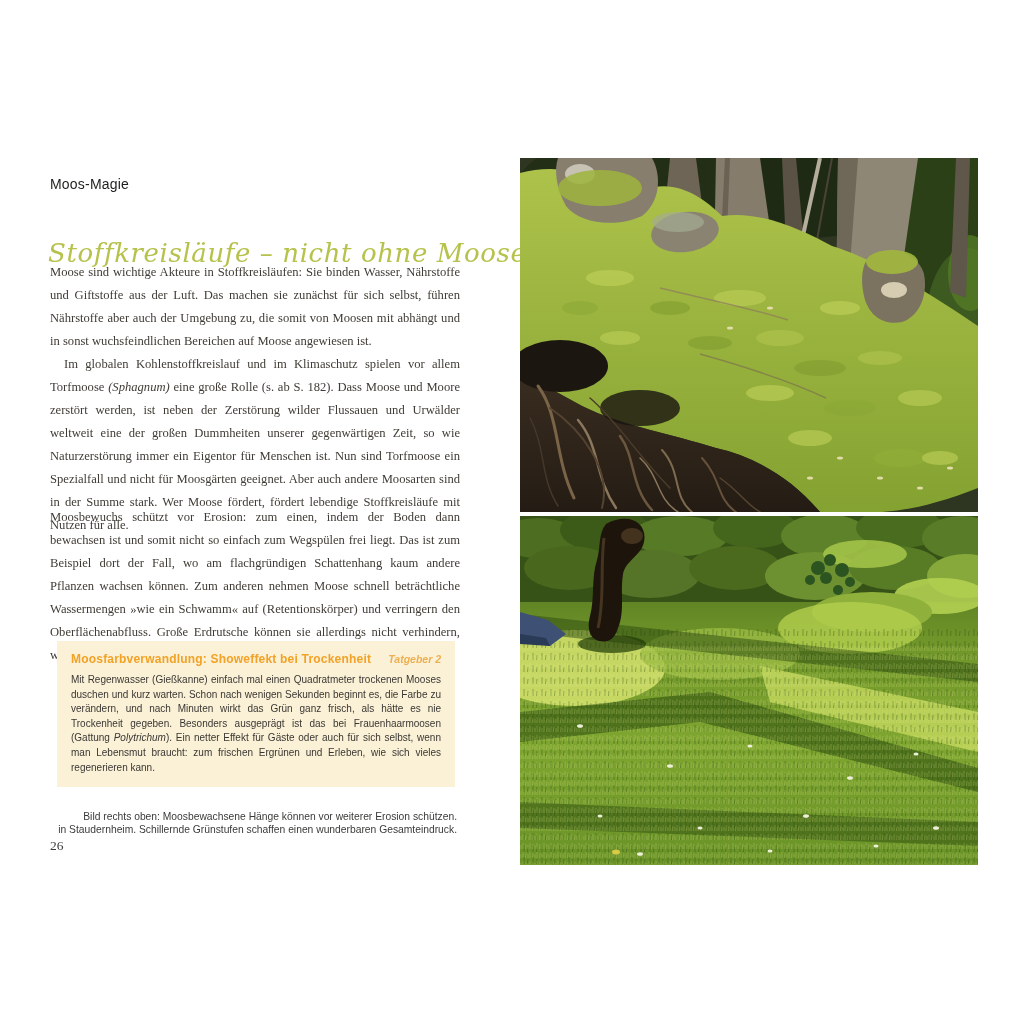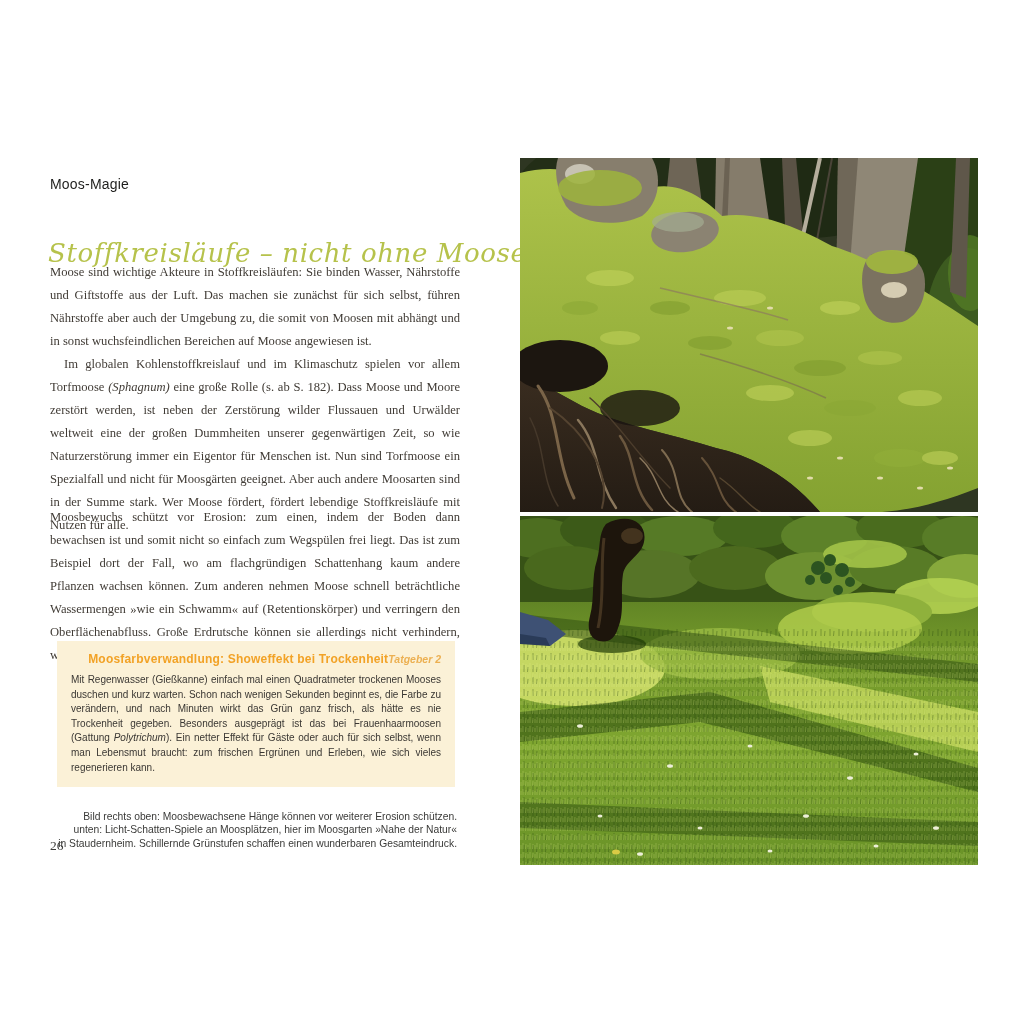--- a/index.html
+++ b/index.html
@@ -32,21 +32,21 @@
   #block2 { top:506px; }
   .body-block p { margin:0; }
   .para-indent { text-indent:14px; }
   .it { font-style:italic; }
 
   .tip-box {
     position:absolute; left:57px; top:641px; width:398px;
     box-sizing:border-box; background:#fbf1d7;
     padding:11px 14px 12px 14px;
   }
-  .tip-head { display:flex; justify-content:flex-end; align-items:baseline; margin-bottom:7px; }
+  .tip-head { display:flex; justify-content:space-between; align-items:baseline; margin-bottom:7px; }
   .tip-title { color:#f2a226; font-weight:bold; font-size:12px; letter-spacing:0.2px; }
   .tip-tag { color:#ecb052; font-weight:bold; font-style:italic; font-size:10.5px; }
   .tip-body { font-size:10px; line-height:14.6px; color:#3a3733; text-align:justify; }
 
   .caption {
     position:absolute; left:50px; top:810px; width:407px;
     text-align:right; font-size:10.3px; line-height:13.4px; color:#3a3a38;
   }
 
   .page-number {
@@ -81,21 +81,20 @@
   <div class="tip-box">
     <div class="tip-head">
       <span class="tip-title">Moosfarbverwandlung: Showeffekt bei Trockenheit</span>
       <span class="tip-tag">Tatgeber 2</span>
     </div>
     <div class="tip-body"><span>Mit Regenwasser (Gießkanne) einfach mal einen Quadratmeter trockenen Mooses duschen und kurz warten. Schon nach wenigen Sekunden beginnt es, die Farbe zu verändern, und nach Minuten wirkt das Grün ganz frisch, als hätte es nie Trockenheit gegeben. Besonders ausgeprägt ist das bei Frauenhaarmoosen (Gattung </span><span class="it">Polytrichum</span><span>). Ein netter Effekt für Gäste oder auch für sich selbst, wenn man Lebensmut braucht: zum frischen Ergrünen und Erleben, wie sich vieles regenerieren kann.</span></div>
   </div>
 
   <div class="caption">
     <div>Bild rechts oben: Moosbewachsene Hänge können vor weiterer Erosion schützen.</div>
-    <div>unten: Licht-Schatten-Spiele an Moosplätzen, hier im Moosgarten »Nahe der Natur«</div>
     <div>in Staudernheim. Schillernde Grünstufen schaffen einen wunderbaren Gesamteindruck.</div>
   </div>
 
   <div class="page-number">26</div>
 
   <div class="photo" id="photo-top">
     <svg viewBox="0 0 458 354" preserveAspectRatio="none">
       <defs>
         <linearGradient id="mossG" x1="0" y1="0" x2="0" y2="1">
           <stop offset="0" stop-color="#adc24a"></stop>

